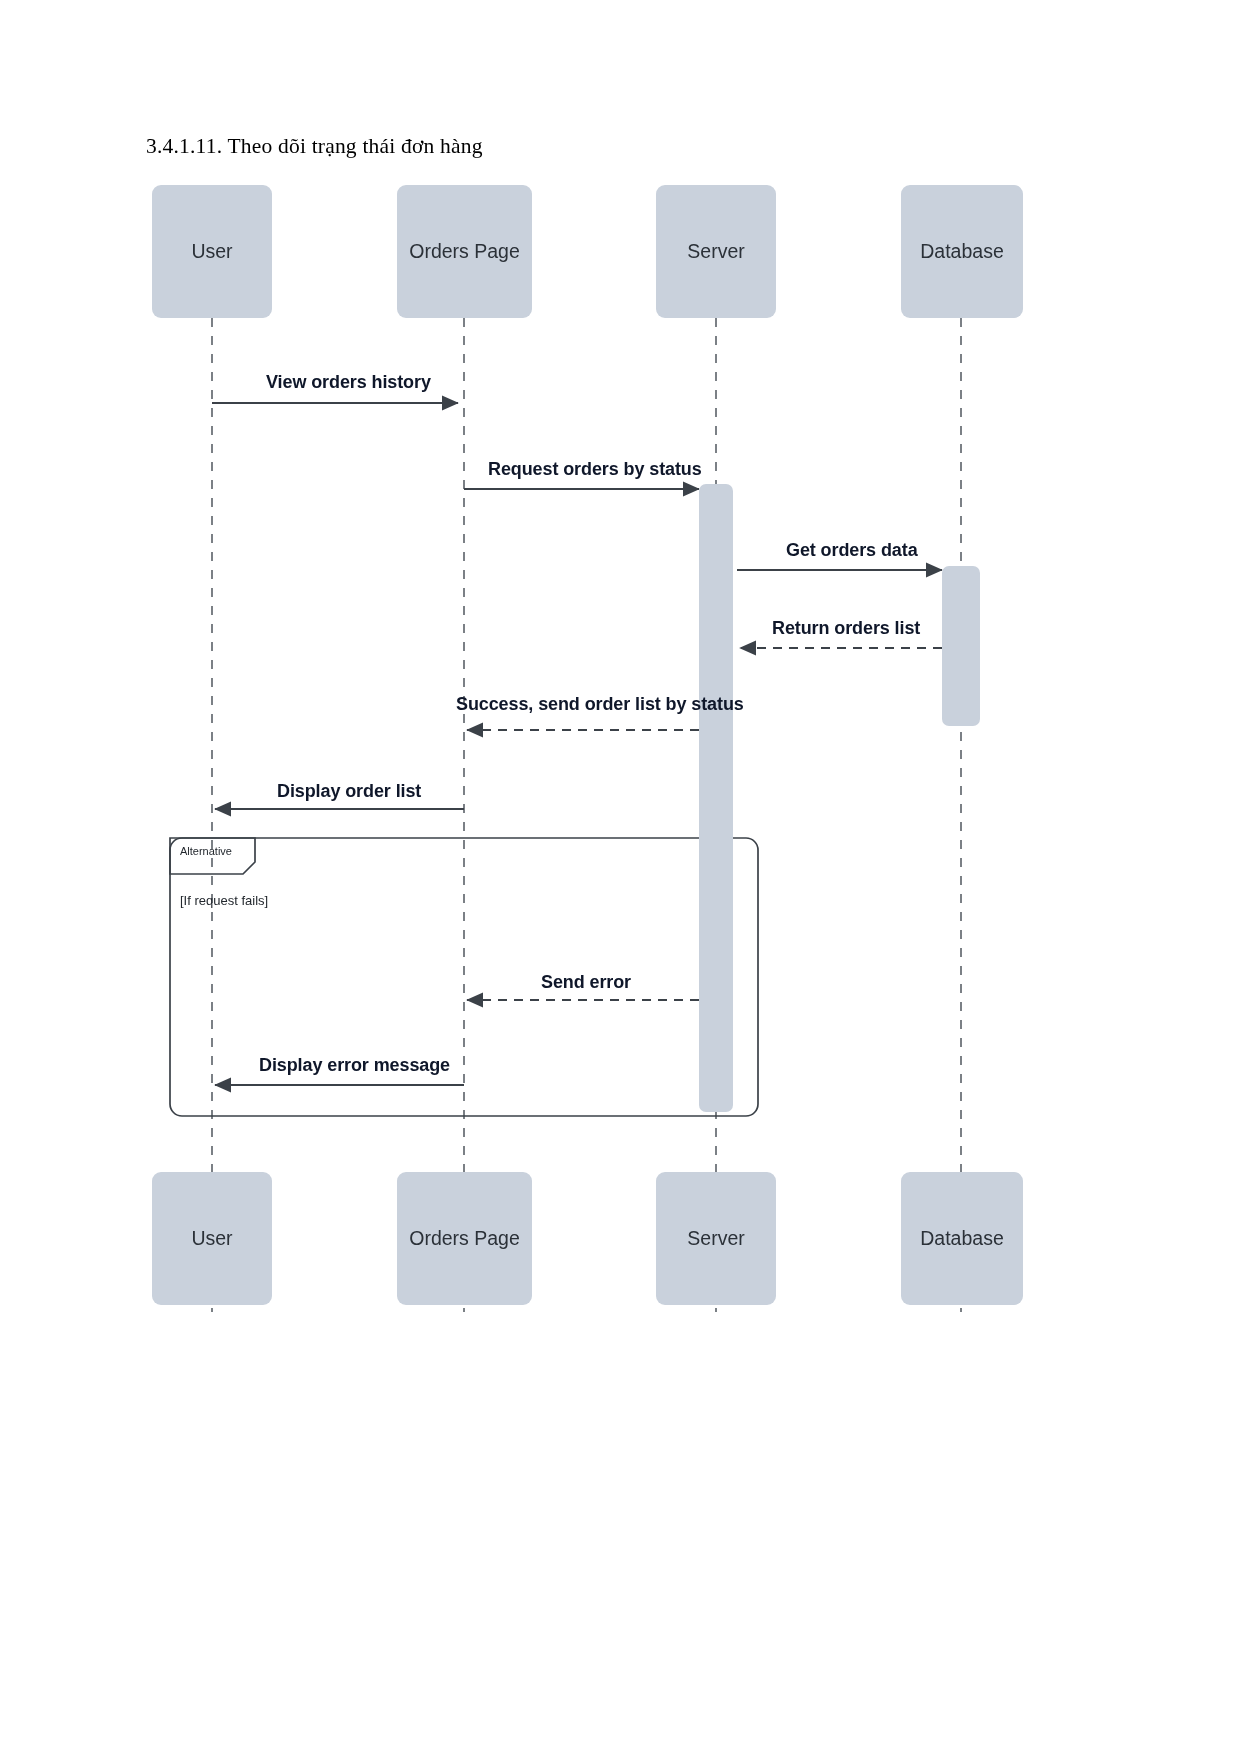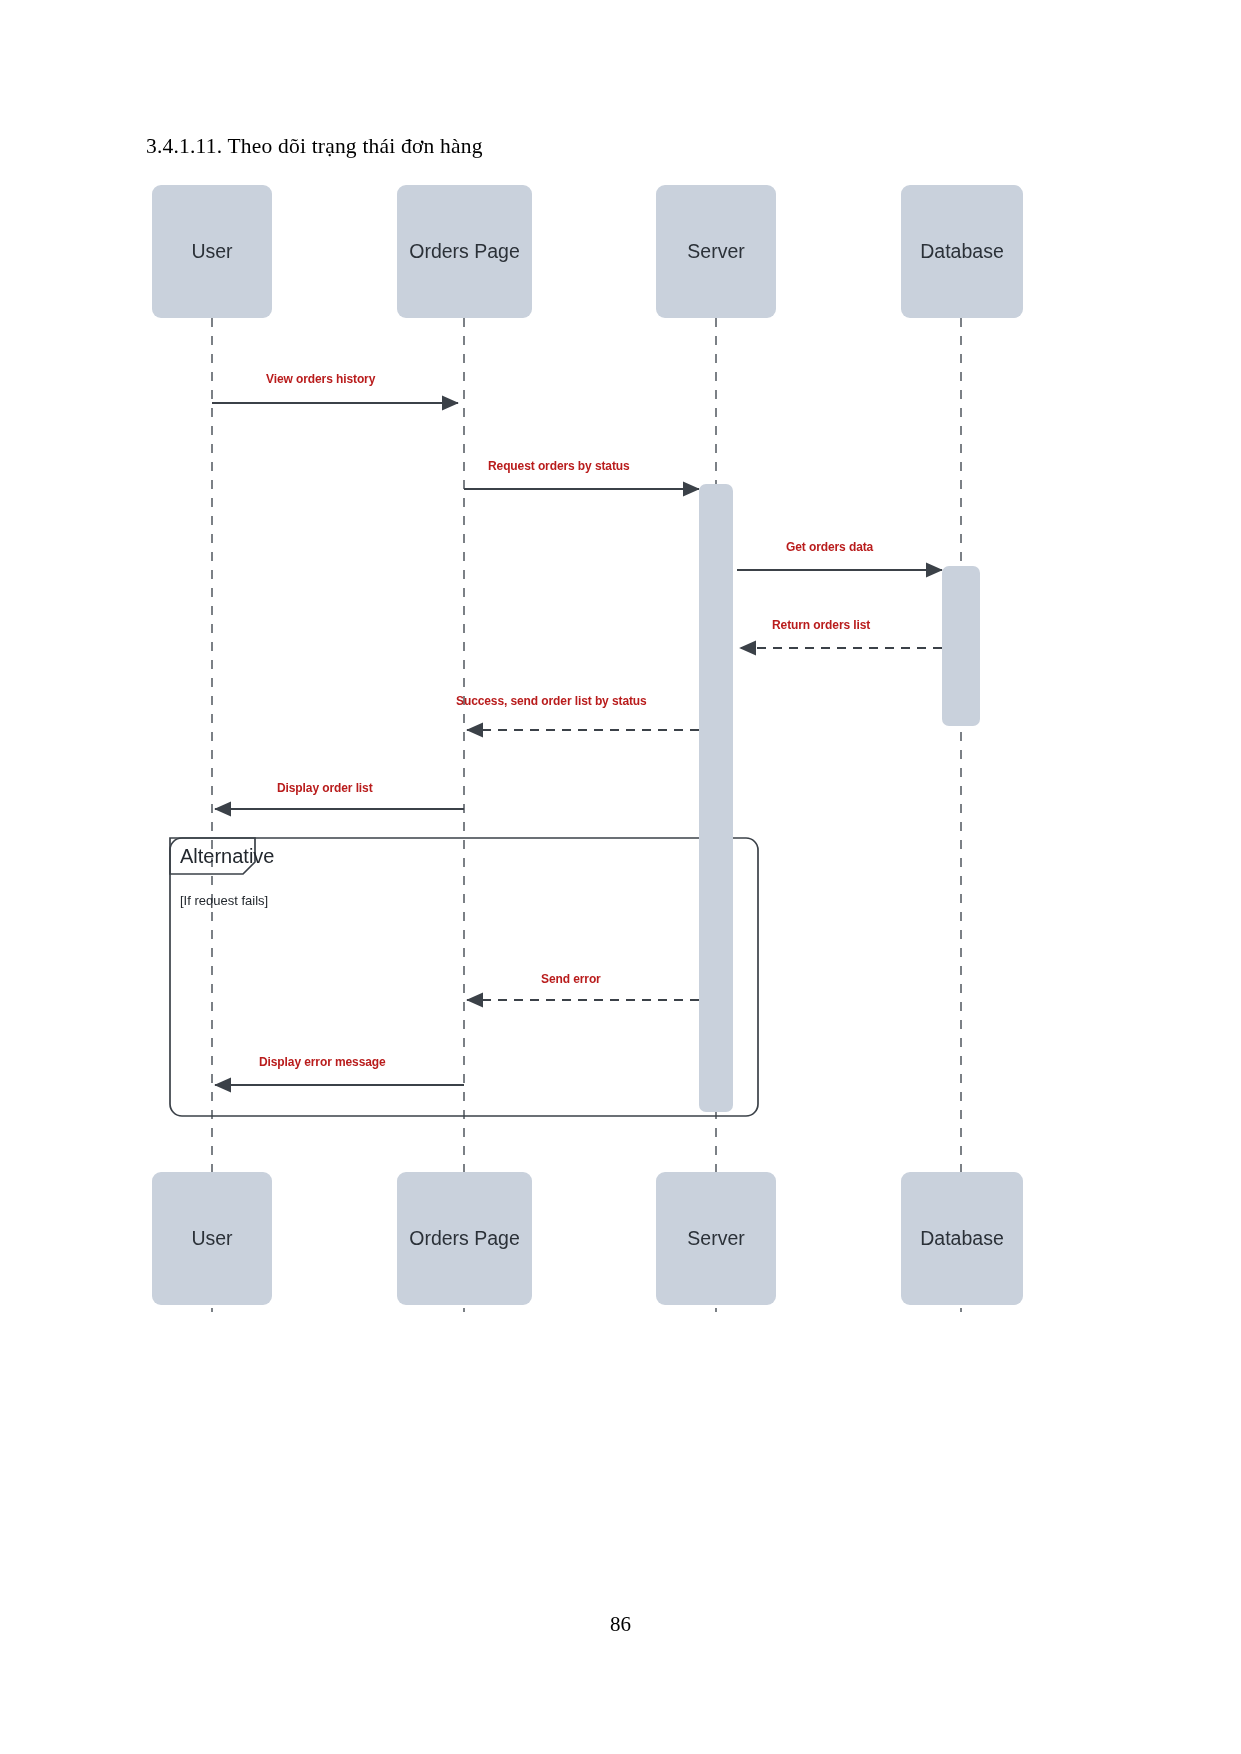--- a/index.html
+++ b/index.html
@@ -71,32 +71,32 @@
   .activation {
     position: absolute;
     background: #c9d1dc;
     border-radius: 7px;
   }
 
   
   .msg-label {
     position: absolute;
     font-family: "Liberation Sans", sans-serif;
-    font-size: 12px;
+    font-size: 18px;
     font-weight: bold;
-    color: #b91c1c;
+    color: #0f172a;
     white-space: nowrap;
     letter-spacing: -0.1px;
   }
 
   
   .frag-title {
     position: absolute;
     font-family: "Liberation Sans", sans-serif;
-    font-size: 20px;
+    font-size: 11px;
     color: #23282e;
     white-space: nowrap;
   }
   .frag-guard {
     position: absolute;
     font-family: "Liberation Sans", sans-serif;
     font-size: 13px;
     color: #23282e;
     white-space: nowrap;
     text-align: center;
@@ -220,15 +220,14 @@
 
     <div class="msg-label" style="left:259px; top:1055px;">Display error message</div>
 
     <div class="frag-title" style="left:180px; top:845px;">Alternative</div>
 
     <div class="frag-guard" style="left:180px; top:893px;">[If request fails]</div>
 
   </div>
 
 
-  <div class="page-number">86</div>
 
 </div>
 
 </body></html>

